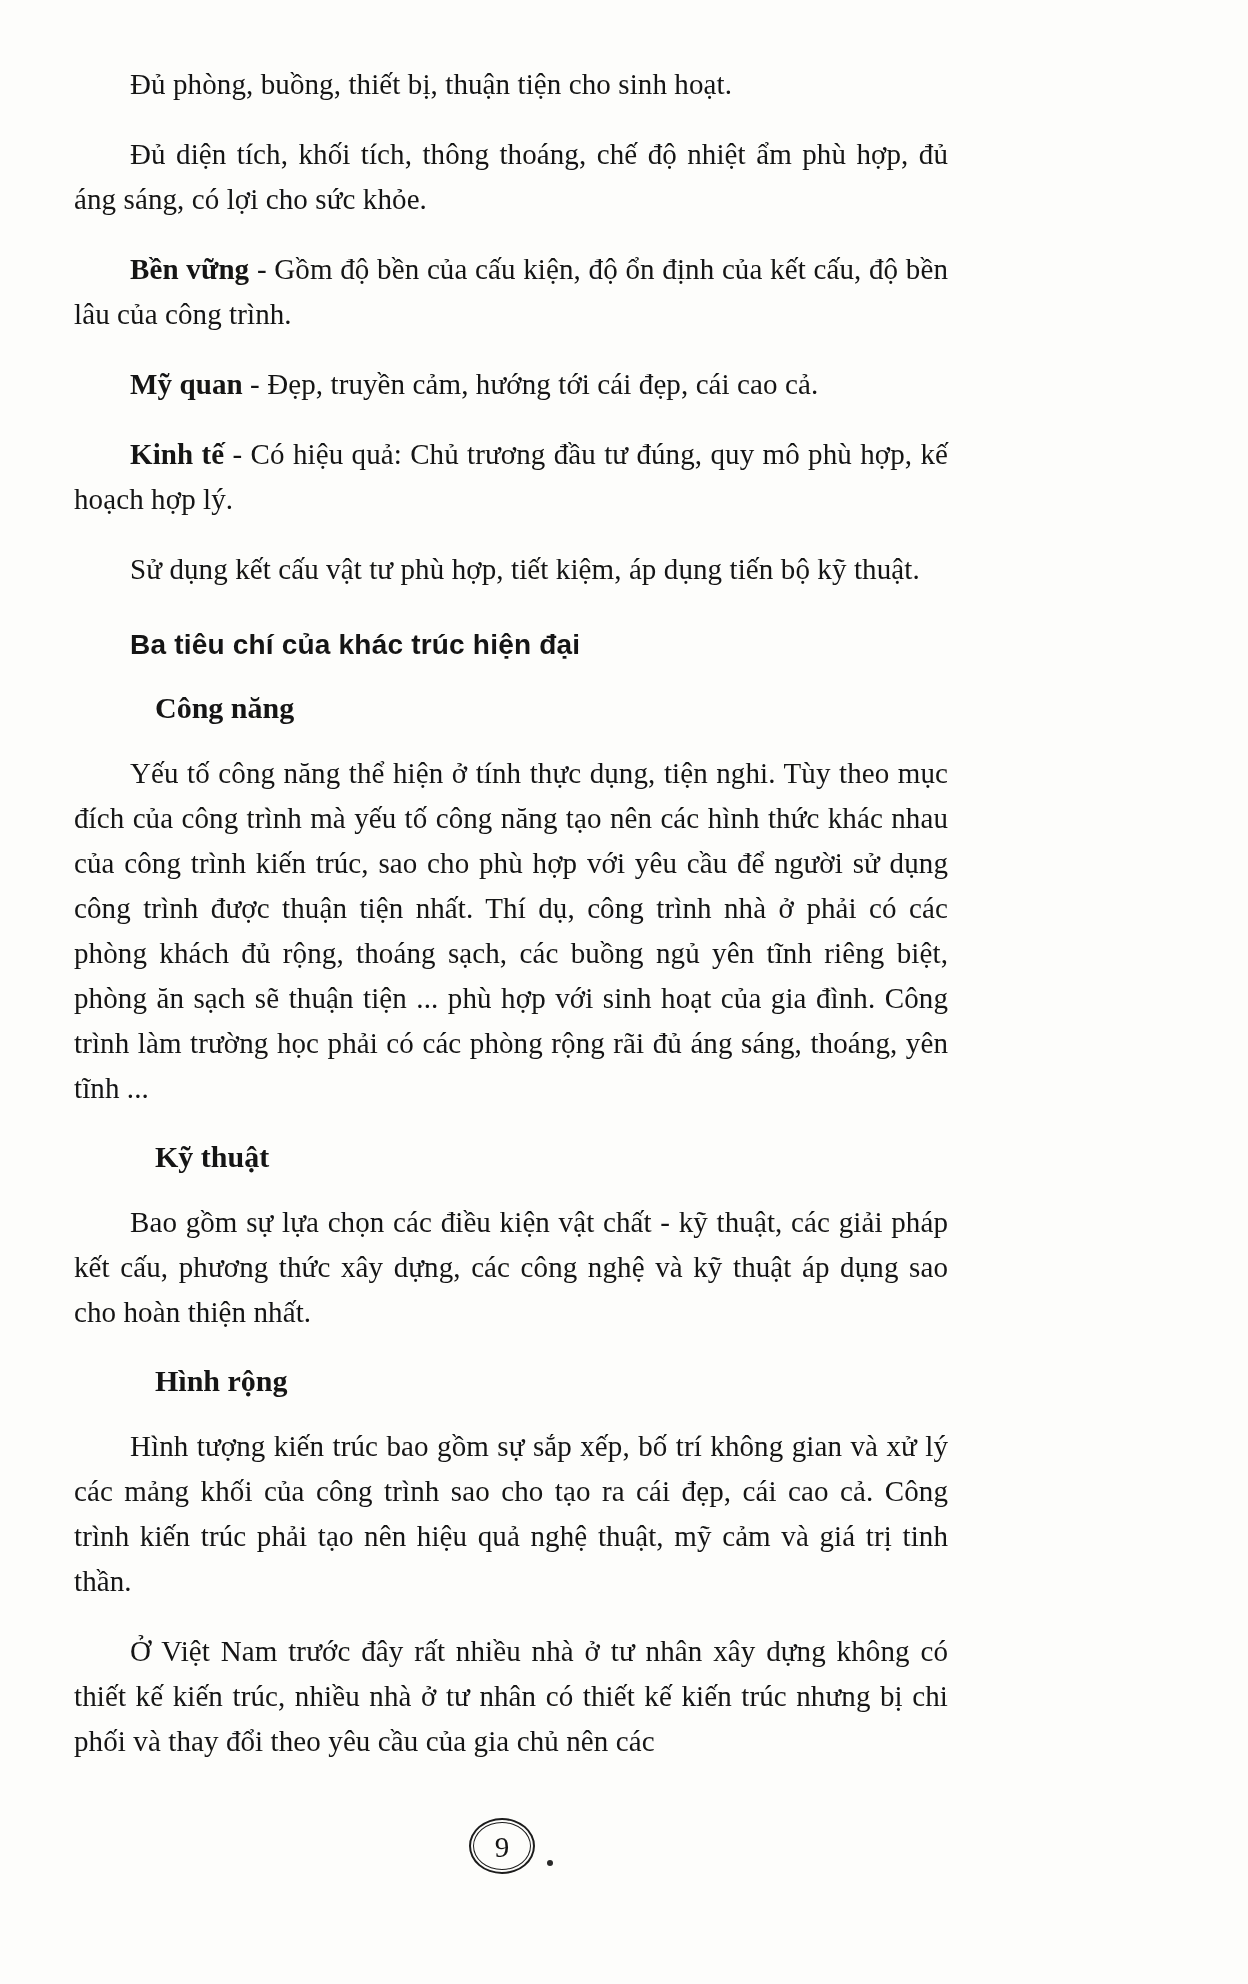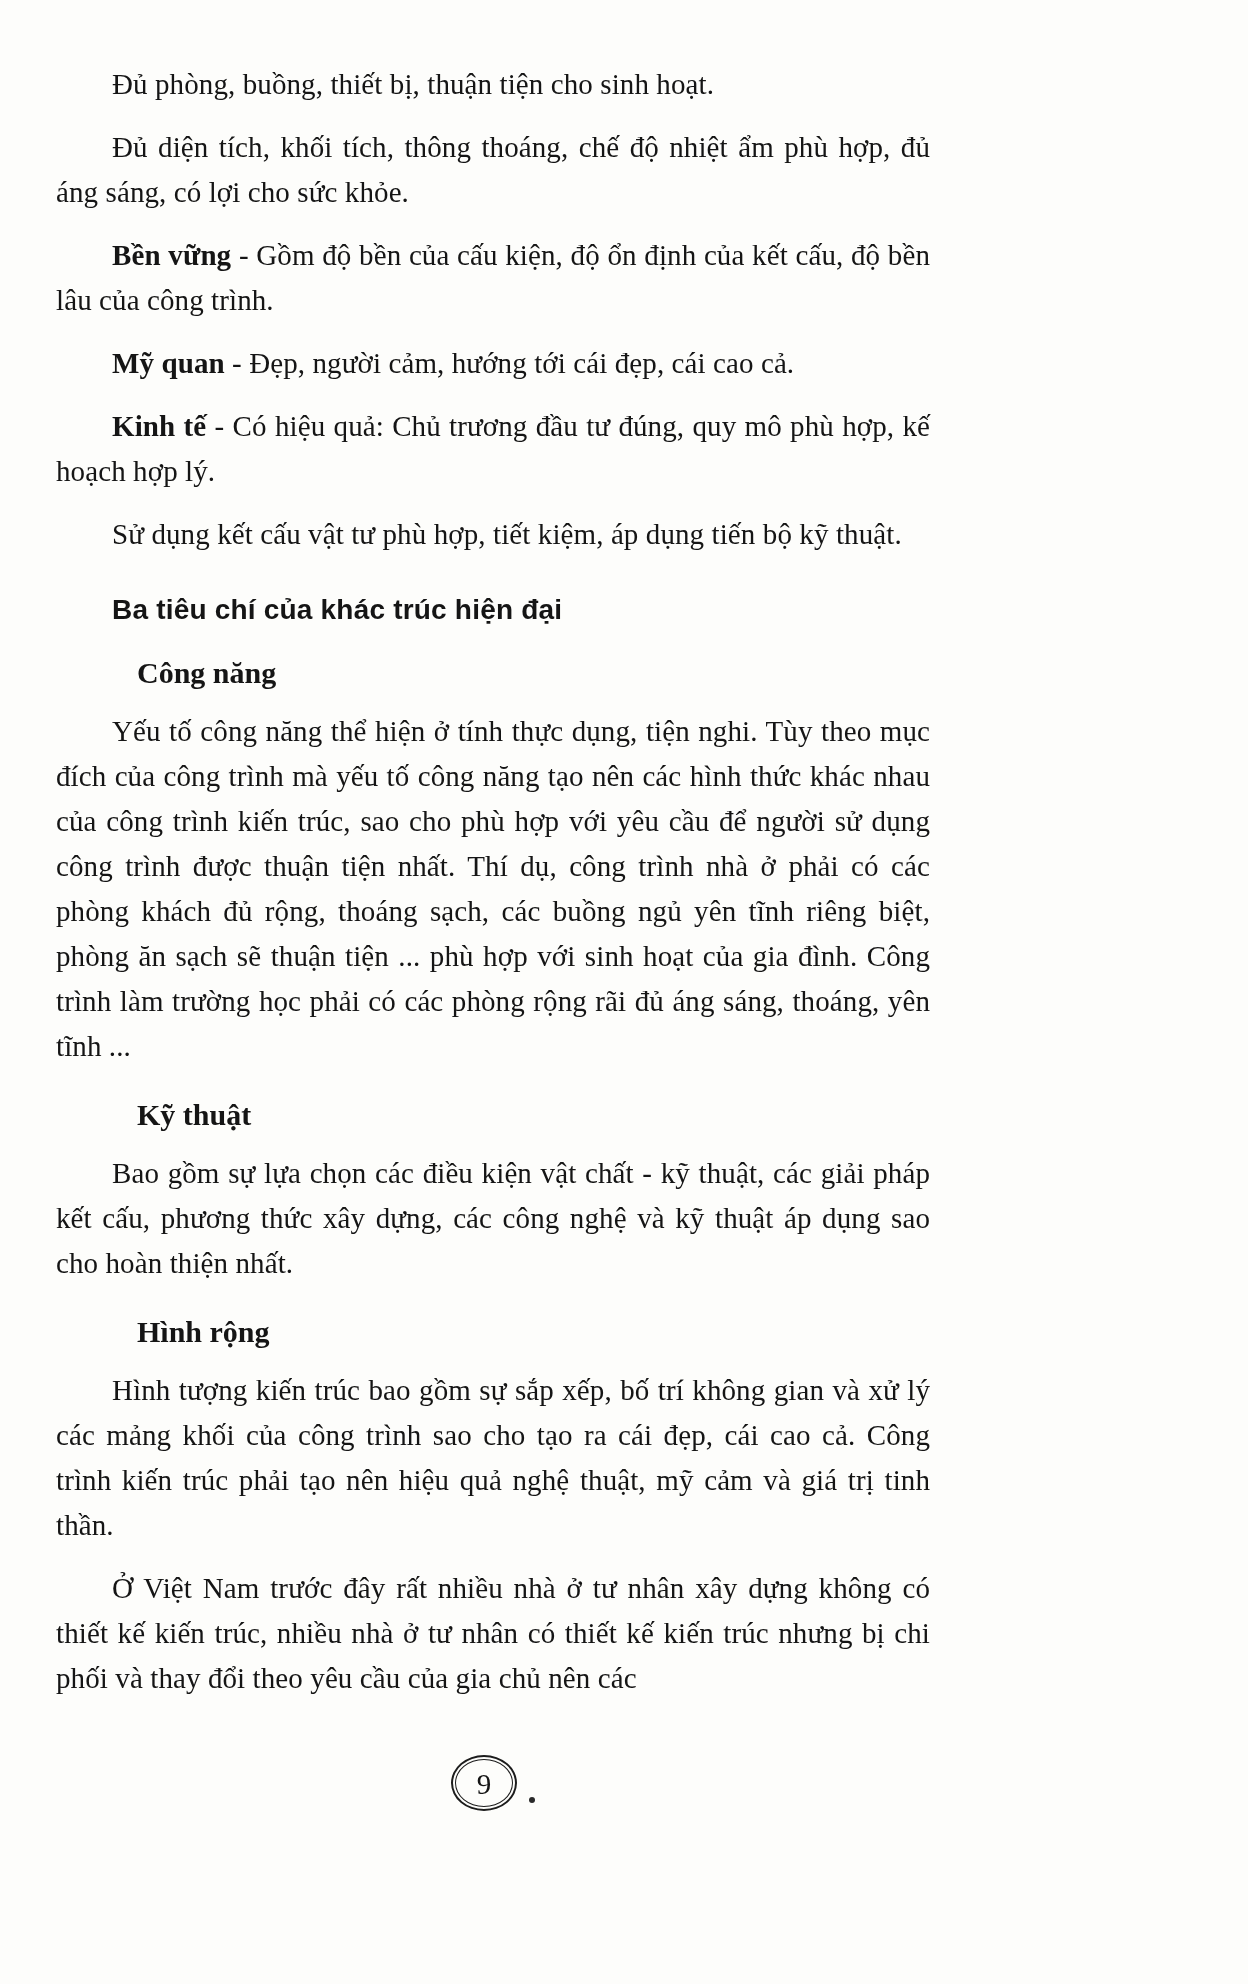--- a/index.html
+++ b/index.html
@@ -6,29 +6,29 @@
   html, body { width: 1248px; min-height: 1984px; }
   body {
     background: #fdfdfb;
     color: #151515;
     font-family: "Liberation Serif", "DejaVu Serif", serif;
     position: relative;
   }
   .page {
     width: 1040px;
     min-height: 1984px;
-    padding: 62px 0 0 56px;
+    padding: 62px 0 0 74px;
   }
   .content { width: 874px; }
   .body-para {
     font-size: 29px;
     line-height: 45px;
     text-align: justify;
     text-indent: 56px;
-    margin-top: 18px;
+    margin-top: 25px;
     letter-spacing: 0.1px;
   }
   .content > :first-child { margin-top: 0; }
   .lead { font-weight: 700; }
   .section-heading {
     font-family: "Liberation Sans", "DejaVu Sans", sans-serif;
     font-size: 28px;
     line-height: 34px;
     font-weight: 700;
     margin: 36px 0 0 56px;
@@ -84,21 +84,21 @@
 
 <main class="page">
   <section class="content">
 
     <p class="body-para"><span>Đủ phòng, buồng, thiết bị, thuận tiện cho sinh hoạt.</span></p>
 
     <p class="body-para"><span>Đủ diện tích, khối tích, thông thoáng, chế độ nhiệt ẩm phù hợp, đủ áng sáng, có lợi cho sức khỏe.</span></p>
 
     <p class="body-para"><strong class="lead">Bền vững</strong><span> - Gồm độ bền của cấu kiện, độ ổn định của kết cấu, độ bền lâu của công trình.</span></p>
 
-    <p class="body-para"><strong class="lead">Mỹ quan</strong><span> - Đẹp, người cảm, hướng tới cái đẹp, cái cao cả.</span></p>
+    <p class="body-para"><strong class="lead">Mỹ quan</strong><span> - Đẹp, truyền cảm, hướng tới cái đẹp, cái cao cả.</span></p>
 
     <p class="body-para"><strong class="lead">Kinh tế</strong><span> - Có hiệu quả: Chủ trương đầu tư đúng, quy mô phù hợp, kế hoạch hợp lý.</span></p>
 
     <p class="body-para"><span>Sử dụng kết cấu vật tư phù hợp, tiết kiệm, áp dụng tiến bộ kỹ thuật.</span></p>
 
     <h2 class="section-heading">Ba tiêu chí của khác trúc hiện đại</h2>
 
     <h3 class="sub-heading">Công năng</h3>
 
     <p class="body-para"><span>Yếu tố công năng thể hiện ở tính thực dụng, tiện nghi. Tùy theo mục đích của công trình mà yếu tố công năng tạo nên các hình thức khác nhau của công trình kiến trúc, sao cho phù hợp với yêu cầu để người sử dụng công trình được thuận tiện nhất. Thí dụ, công trình nhà ở phải có các phòng khách đủ rộng, thoáng sạch, các buồng ngủ yên tĩnh riêng biệt, phòng ăn sạch sẽ thuận tiện ... phù hợp với sinh hoạt của gia đình. Công trình làm trường học phải có các phòng rộng rãi đủ áng sáng, thoáng, yên tĩnh ...</span></p>

